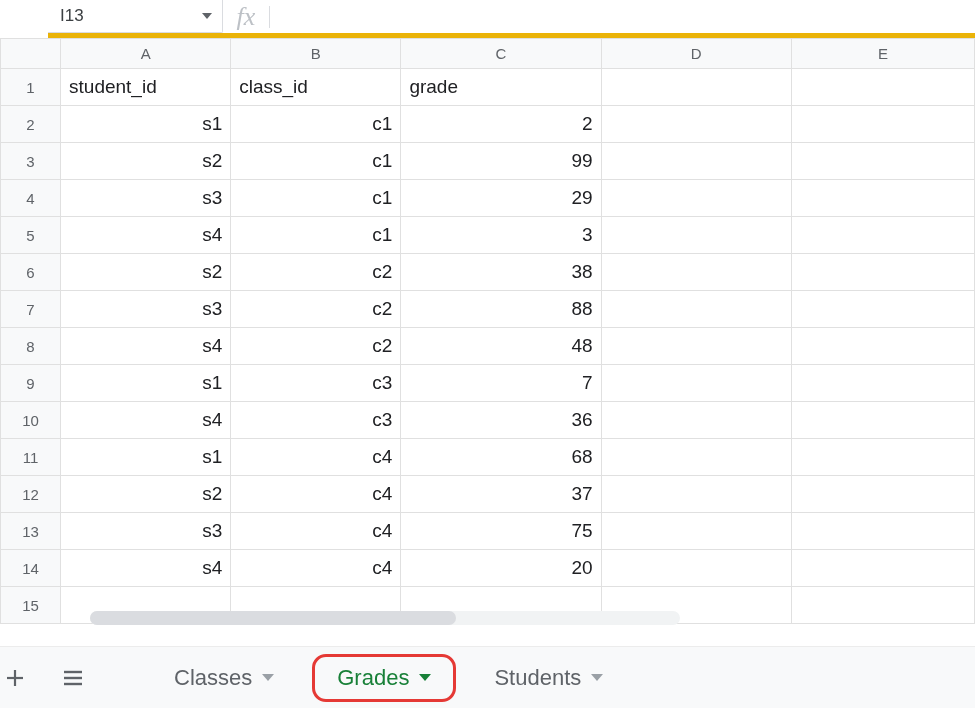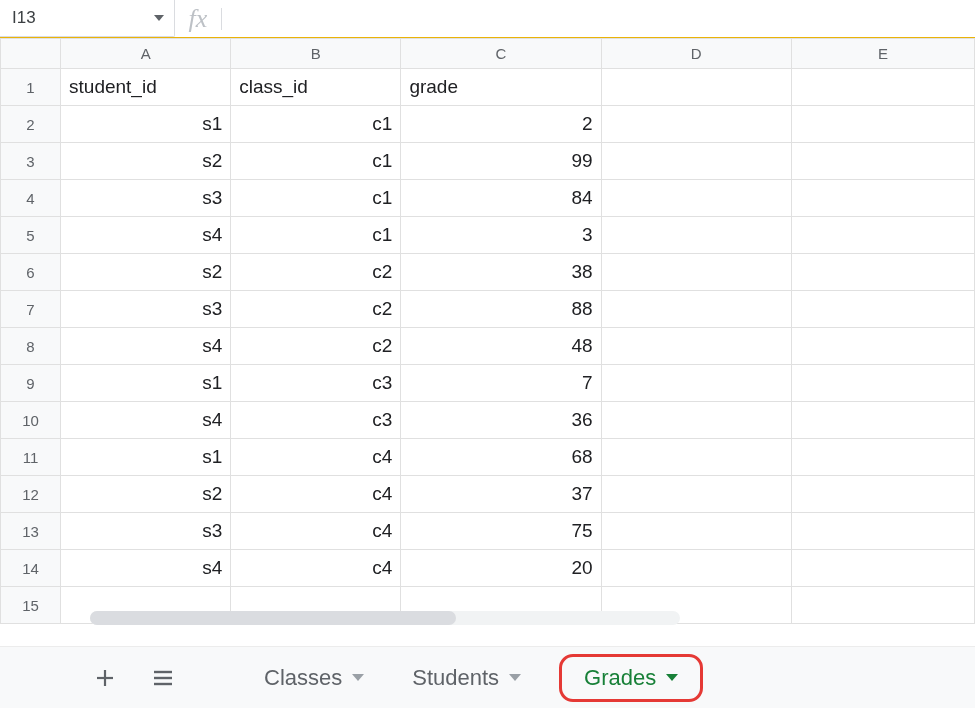--- a/index.html
+++ b/index.html
@@ -12,21 +12,22 @@
     height: 708px;
     overflow: hidden;
     position: relative;
   }
 
   
   .top-row {
     display: flex;
     align-items: stretch;
     height: 38px;
-    border-bottom: 1px solid #eab308;
+    border-bottom: 5px solid #eab308;
+    margin-left: 48px;
   }
   .name-box-wrap {
     display: flex;
     align-items: center;
     width: 175px;
     border: 1px solid #dadce0;
     border-top: none;
     border-left: none;
     border-radius: 0 0 2px 0;
     background: #fff;
@@ -145,21 +146,20 @@
 
   
   .tabs-bar {
     position: absolute;
     left: 0; right: 0; bottom: 0;
     height: 62px;
     background: #f8f9fa;
     border-top: 1px solid #ececec;
     display: flex;
     align-items: center;
-    padding-left: 90px;
     gap: 28px;
     font-size: 22px;
     color: #5f6368;
   }
   .tabs-bar .icon-btn {
     width: 30px; height: 30px;
     display: flex; align-items: center; justify-content: center;
     color: #5f6368;
     cursor: pointer;
   }
@@ -251,21 +251,21 @@
         <td class="datacell-text">s2</td>
         <td class="datacell-text">c1</td>
         <td class="datacell-num">99</td>
         <td></td>
         <td></td>
       </tr>
       <tr>
         <td class="rowhead">4</td>
         <td class="datacell-text">s3</td>
         <td class="datacell-text">c1</td>
-        <td class="datacell-num">84</td>
+        <td class="datacell-num">29</td>
         <td></td>
         <td></td>
       </tr>
       <tr>
         <td class="rowhead">5</td>
         <td class="datacell-text">s4</td>
         <td class="datacell-text">c1</td>
         <td class="datacell-num">3</td>
         <td></td>
         <td></td>
@@ -373,21 +373,21 @@
       <line x1="3" y1="18" x2="21" y2="18"></line>
     </svg>
   </div>
 
   <div style="width:20px"></div>
 
   <div class="tab">
     <span>Classes</span>
     <span class="tab-caret"></span>
   </div>
+  <div class="tab active hl">
+    <span>Grades</span>
+    <span class="tab-caret"></span>
+  </div>
   <div class="tab">
     <span>Students</span>
     <span class="tab-caret"></span>
   </div>
-  <div class="tab active hl">
-    <span>Grades</span>
-    <span class="tab-caret"></span>
-  </div>
 </div>
 
 </body></html>

